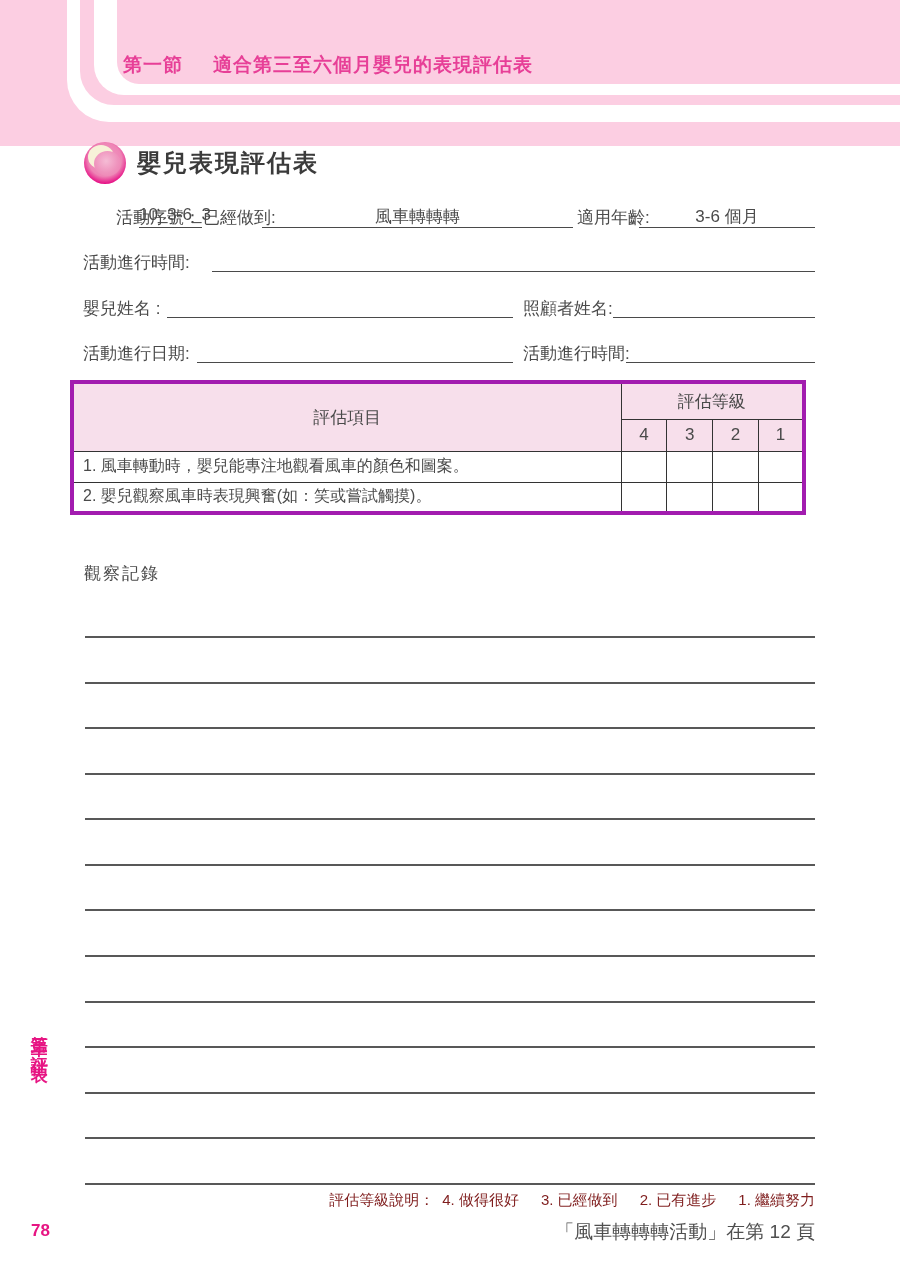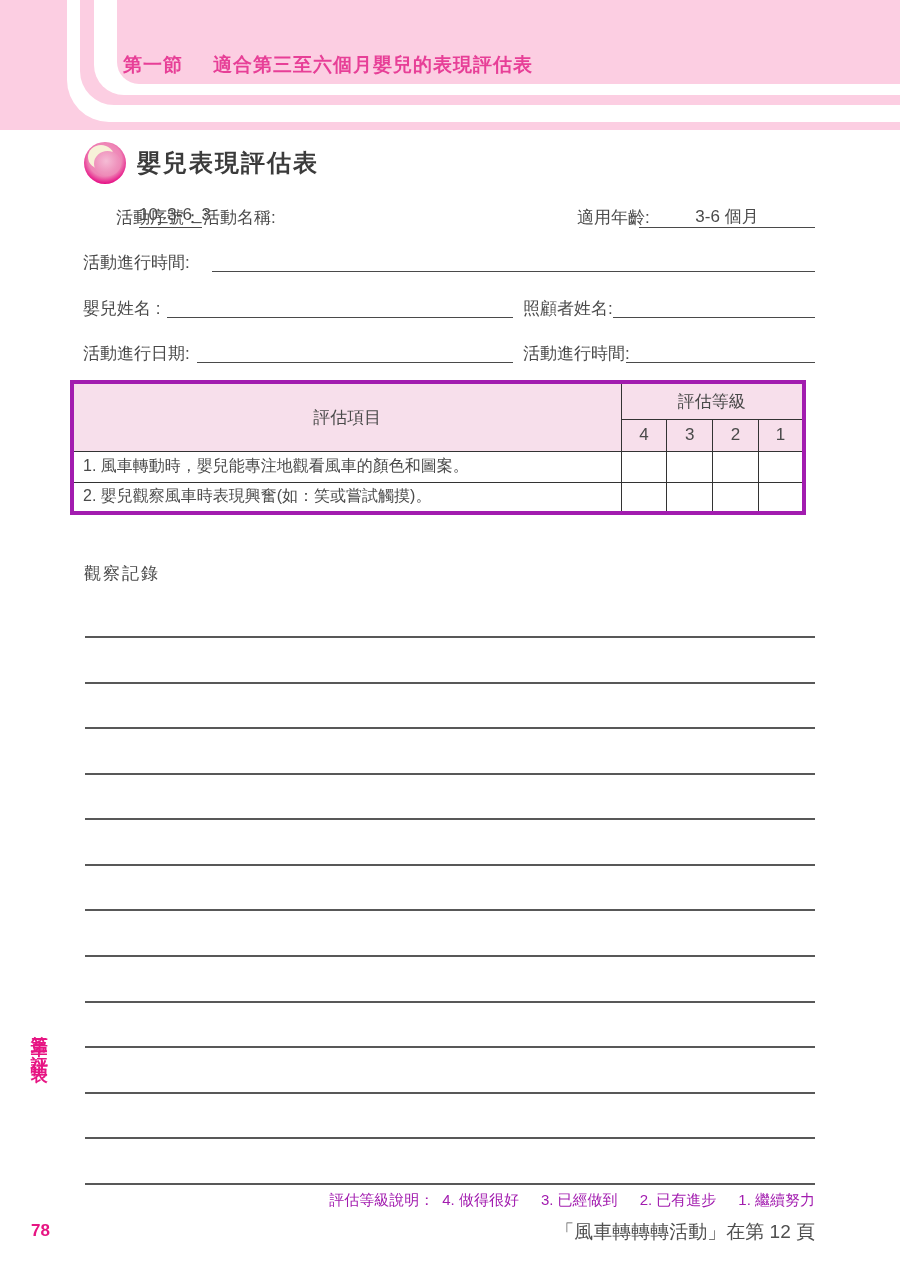--- a/index.html
+++ b/index.html
@@ -1,21 +1,21 @@
 <!DOCTYPE html>
 <html><head>
 <meta charset="utf-8">
 <style>
   html,body{margin:0;padding:0;background:#fff;}
   .page{
     position:relative;width:900px;height:1274px;background:#ffffff;overflow:hidden;
     font-family:"Liberation Sans","DejaVu Sans",sans-serif;color:#4a4a4a;
   }
   
-  .hdr{position:absolute;left:0;top:0;width:900px;height:130px;background:#fccee2;overflow:hidden;}
+  .hdr{position:absolute;left:0;top:0;width:900px;height:146px;background:#fccee2;overflow:hidden;}
   .band{position:absolute;top:-20px;right:0;}
   .band.w1{left:67px;height:142px;background:#ffffff;border-bottom-left-radius:42px;}
   .band.p1{left:80px;height:125px;background:#fccee2;border-bottom-left-radius:34px;}
   .band.w2{left:94px;height:115px;background:#ffffff;border-bottom-left-radius:30px;}
   .band.p2{left:117px;height:104px;background:#fccee2;border-bottom-left-radius:22px;
     display:flex;align-items:flex-end;padding:0 0 6px 6px;box-sizing:border-box;gap:30px;}
   .sec-no,.sec-title{font-size:19px;font-weight:bold;color:#e73f97;letter-spacing:1px;white-space:nowrap;}
   
   .pearl{position:absolute;left:84px;top:142px;width:42px;height:42px;border-radius:50%;
     background:radial-gradient(circle at 50% 42%,#f2a0c6 0%,#ee84b5 52%,#e5007f 78%,#cd006e 100%);}
@@ -32,21 +32,21 @@
   table.eval{position:absolute;left:70px;top:380px;width:732px;border-collapse:collapse;
     table-layout:fixed;border:4px solid #a21caf;}
   .eval td{border:1.6px solid #333;font-size:16px;color:#4a4a4a;padding:0;}
   .eval td.hd{background:#f7dfeb;text-align:center;font-size:17px;}
   .eval td.item{padding-left:9px;background:#ffffff;}
   .eval td.slot{background:#ffffff;}
   
   .obs-label{position:absolute;left:84px;top:562px;font-size:17px;color:#4a4a4a;letter-spacing:2px;}
   .wline{position:absolute;left:85px;width:730px;height:0;border-top:2px solid #585858;}
   
-  .foot-note{position:absolute;right:85px;top:1191px;font-size:15px;color:#a21caf;white-space:nowrap;text-align:right;}
+  .foot-note{position:absolute;right:85px;top:1191px;font-size:15px;color:#7f1d1d;white-space:nowrap;text-align:right;}
   .foot-note .it{margin-left:22px;}
   .foot-note .it.first{margin-left:8px;}
   .foot-ref{position:absolute;right:85px;top:1219px;font-size:19px;color:#4f4f4f;white-space:nowrap;}
   
   .side{position:absolute;left:29px;top:1022px;display:flex;flex-direction:column;gap:14px;}
   .side span{writing-mode:vertical-rl;text-orientation:upright;font-size:17px;font-weight:bold;
     color:#e71583;line-height:1.1;}
   .side .chapter{letter-spacing:2px;}
   .side .section{letter-spacing:5px;}
   .page-no{position:absolute;left:31px;top:1221px;font-size:17px;font-weight:bold;color:#e71583;text-align:center;}
@@ -67,21 +67,22 @@
   </div>
 
   <div class="pearl">
     <span class="hi"></span>
     <span class="bo"></span>
   </div>
   <h1 class="form-title">嬰兒表現評估表</h1>
 
   <span class="lbl" style="left:83px;top:206px;margin-left:33px;">活動序號：</span>
   <span class="ul" style="left:139px;top:205px;width:63px;">10_3-6_3</span>
-  <span class="lbl" style="left:203px;top:206px;">活動名稱:</span>
+  <span class="lbl" style="left:203px;top:206px;">已經做到:</span>
+  <span class="ul" style="left:262px;top:205px;width:311px;">風車轉轉轉</span>
   <span class="lbl" style="left:577px;top:206px;">適用年齡:</span>
   <span class="ul" style="left:639px;top:205px;width:176px;">3-6 個月</span>
 
   <span class="lbl" style="left:83px;top:251px;">活動進行時間:</span>
   <span class="ul" style="left:212px;top:249px;width:603px;"></span>
 
   <span class="lbl" style="left:83px;top:297px;">嬰兒姓名 :</span>
   <span class="ul" style="left:167px;top:295px;width:346px;"></span>
   <span class="lbl" style="left:523px;top:297px;">照顧者姓名:</span>
   <span class="ul" style="left:613px;top:295px;width:202px;"></span>

